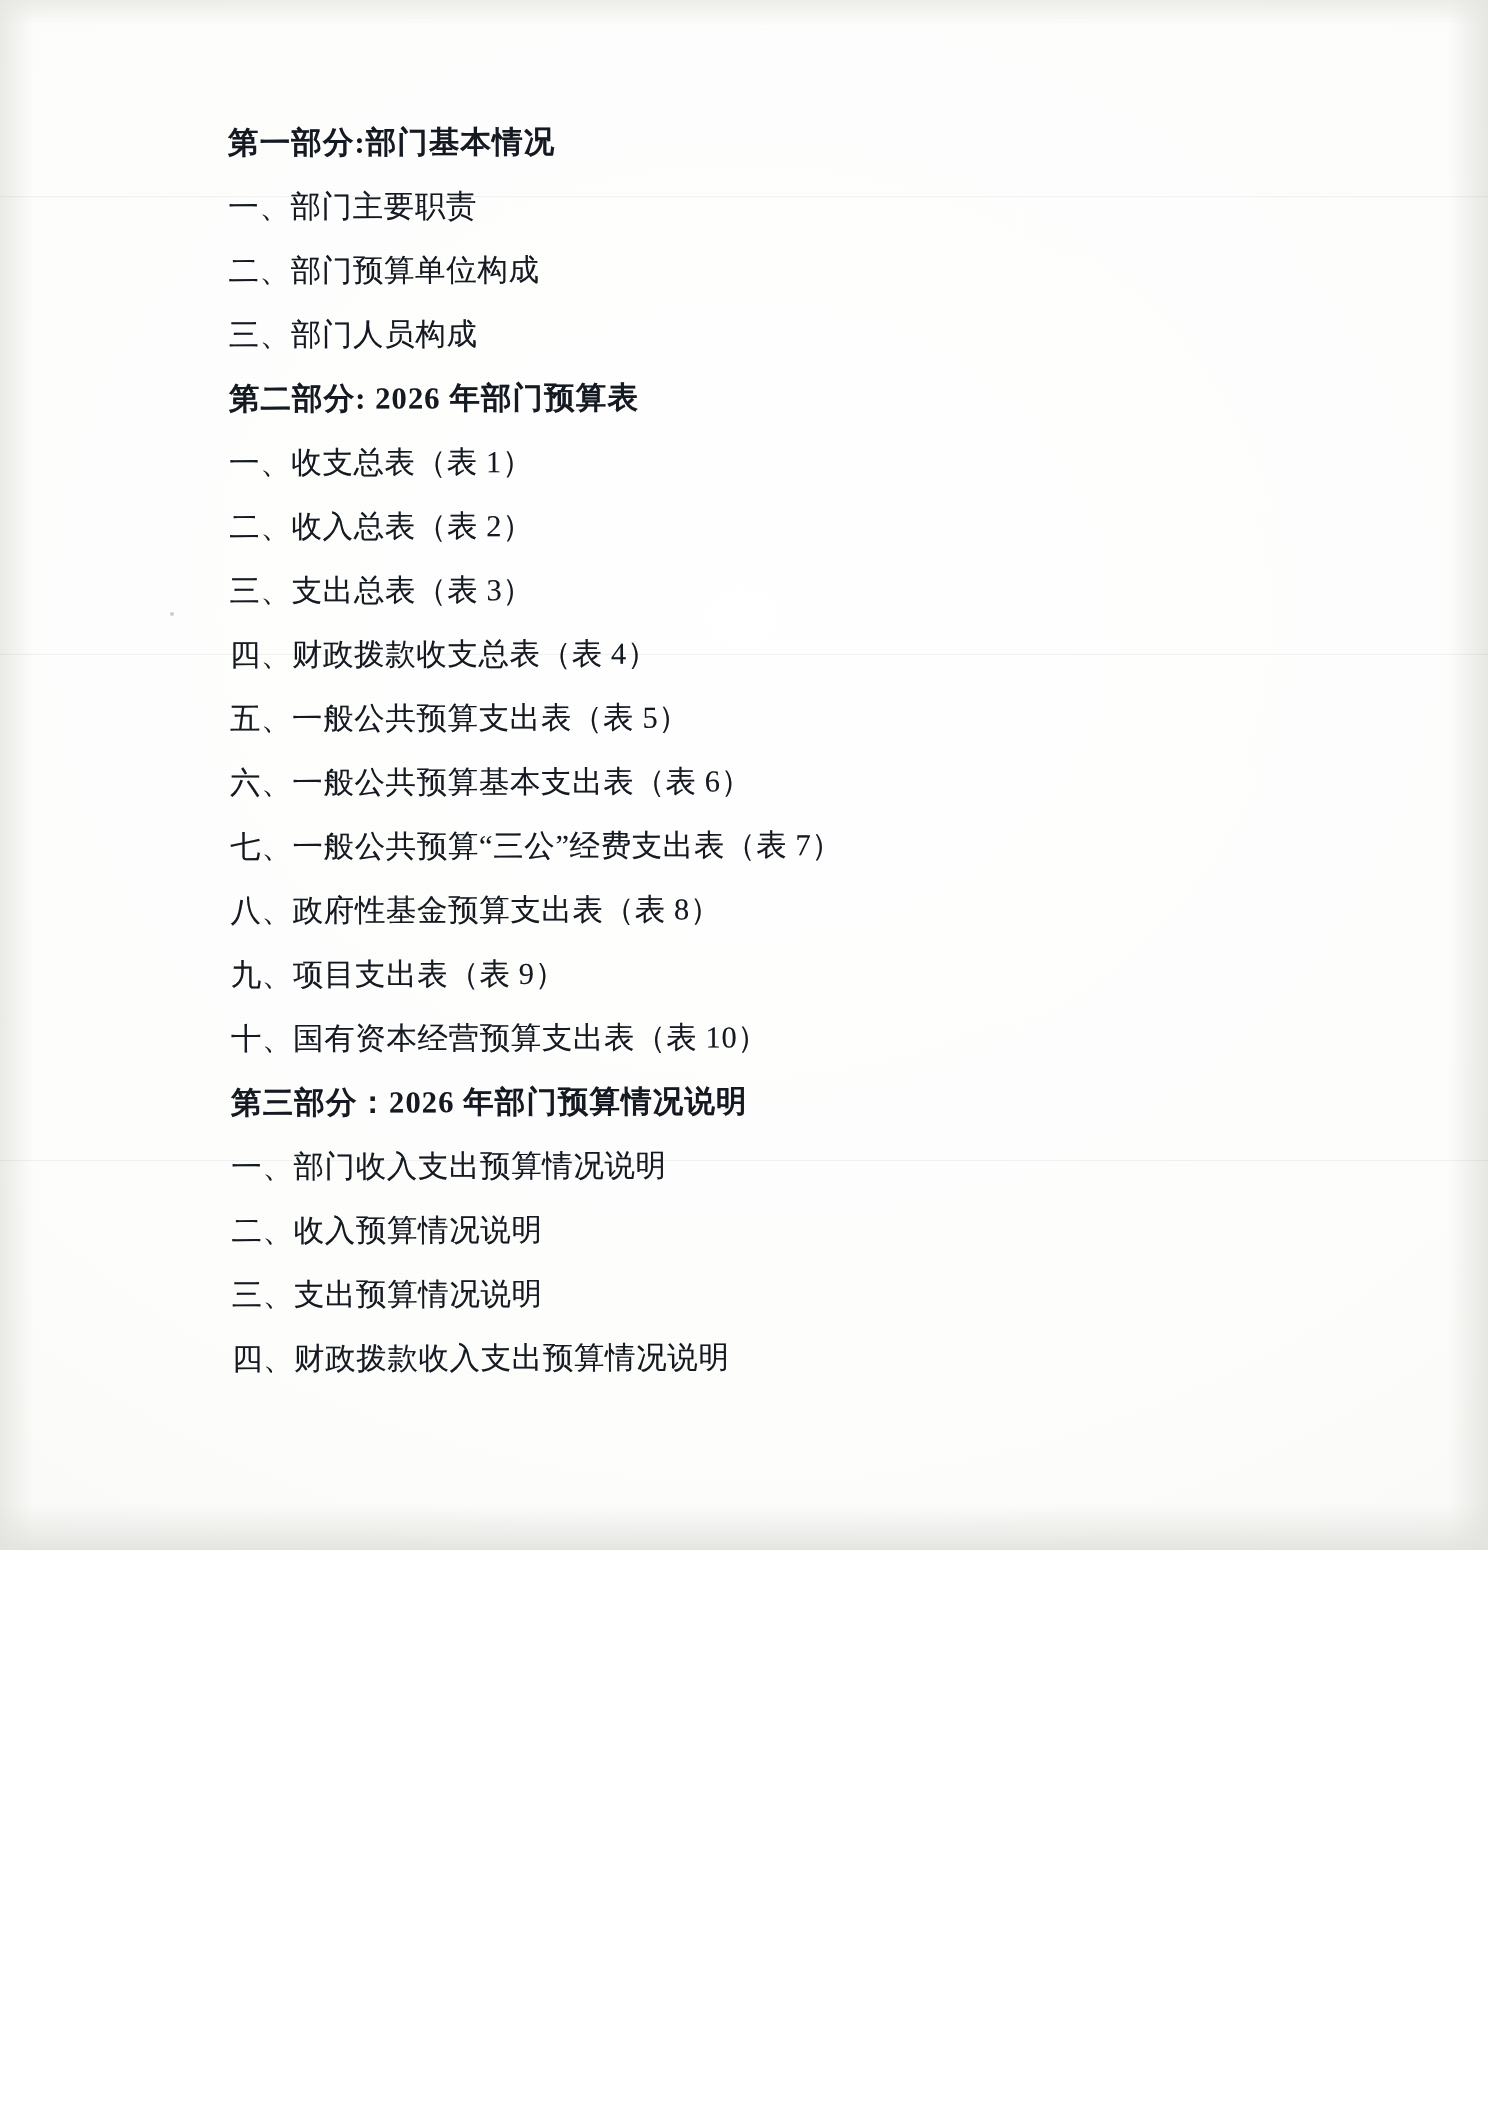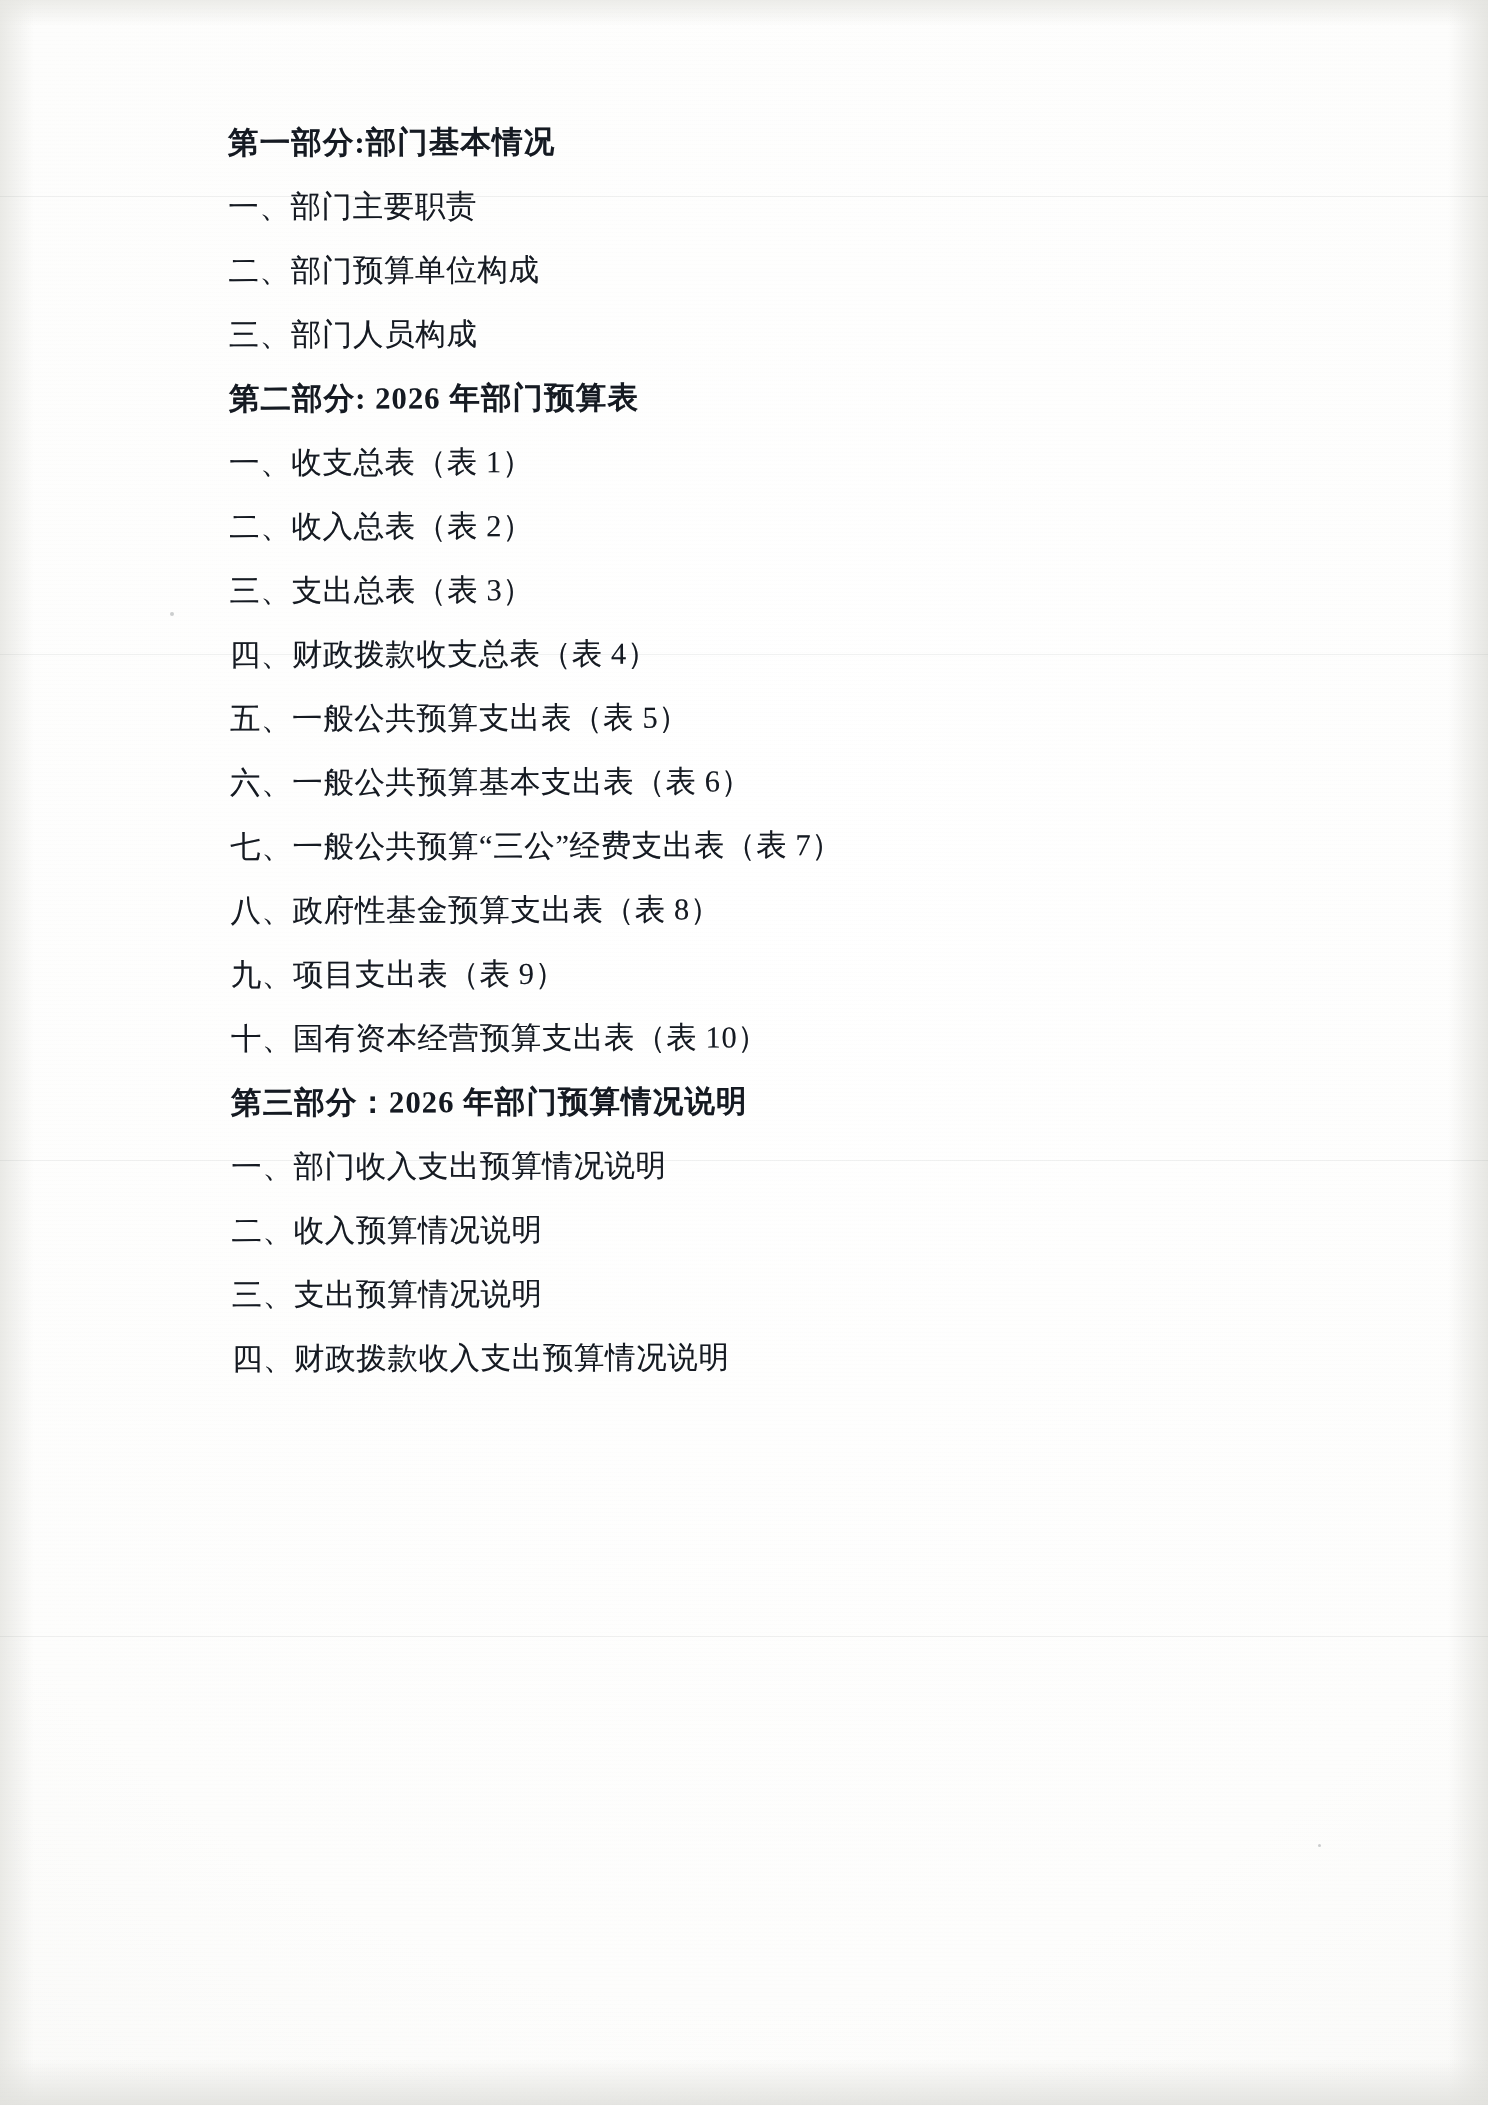--- a/index.html
+++ b/index.html
@@ -12,21 +12,21 @@
     width: 1488px;
     height: 2105px;
     overflow: hidden;
     font-family: "Liberation Serif", "DejaVu Serif", serif;
   }
 
   
   #page {
     position: relative;
     width: 1488px;
-    height: 2105px;
+    height: 1550px;
     background:
       radial-gradient(120% 100% at 50% 40%, #ffffff 0%, #fdfdfc 55%, #f7f7f5 88%, #f1f1ee 100%);
     overflow: hidden;
   }
 
   
   .noise {
     position: absolute;
     inset: 0;
     pointer-events: none;

